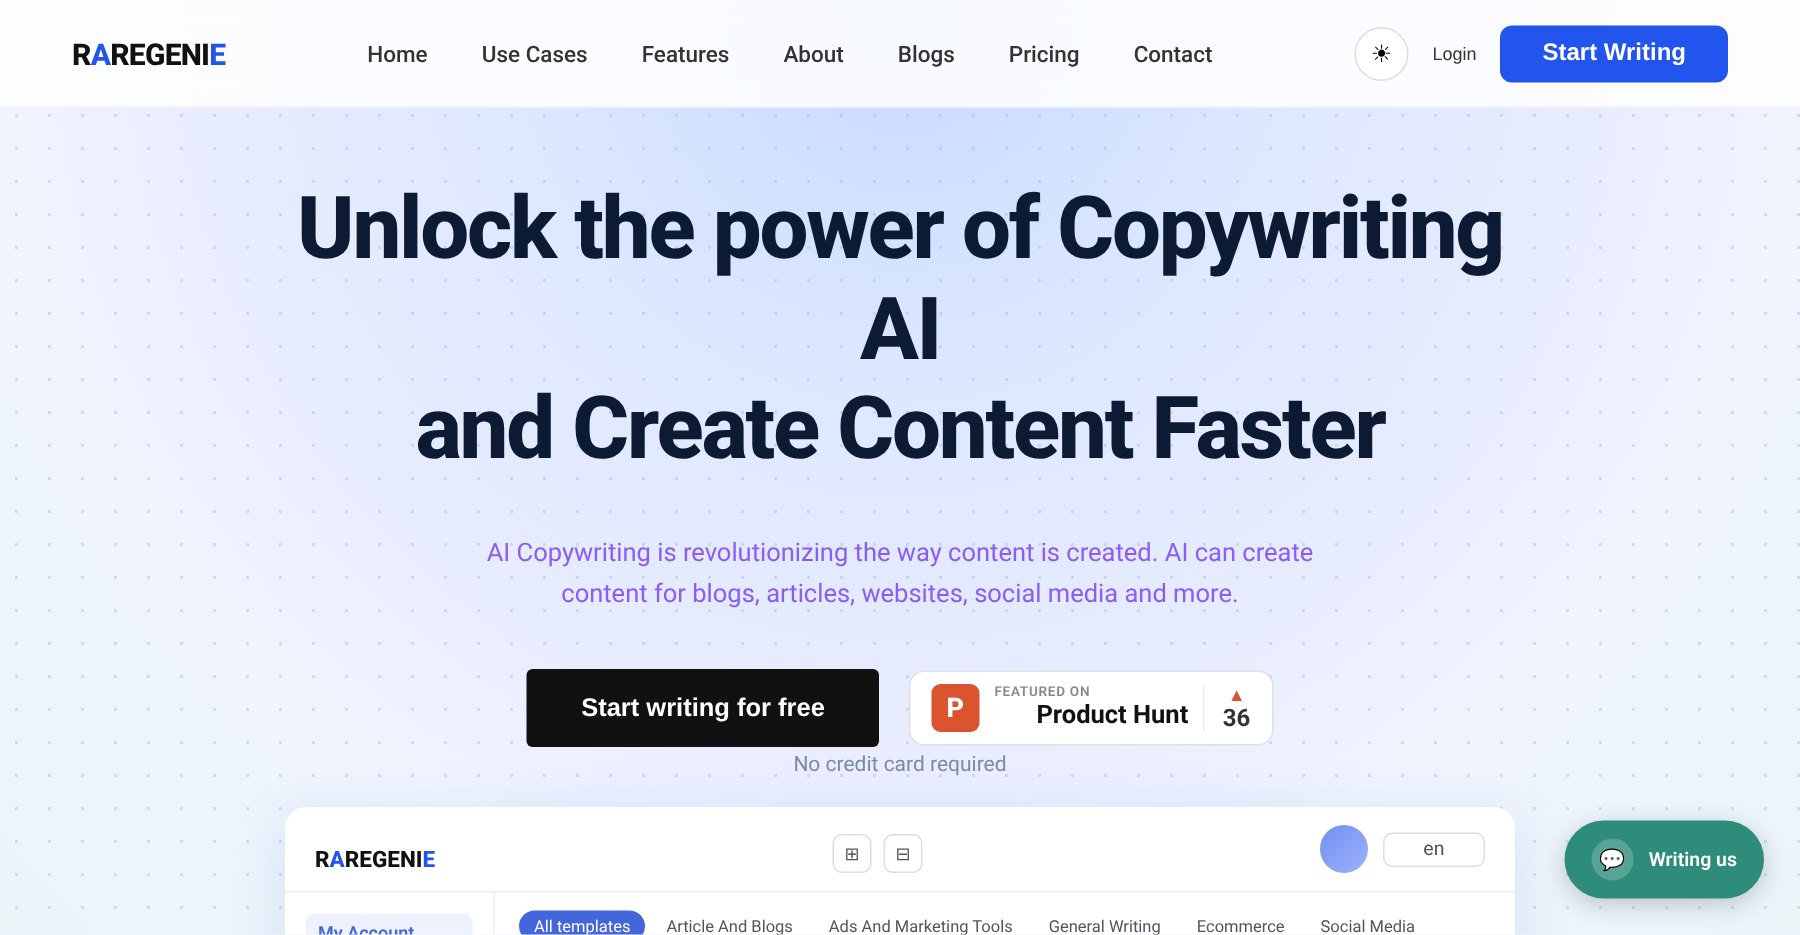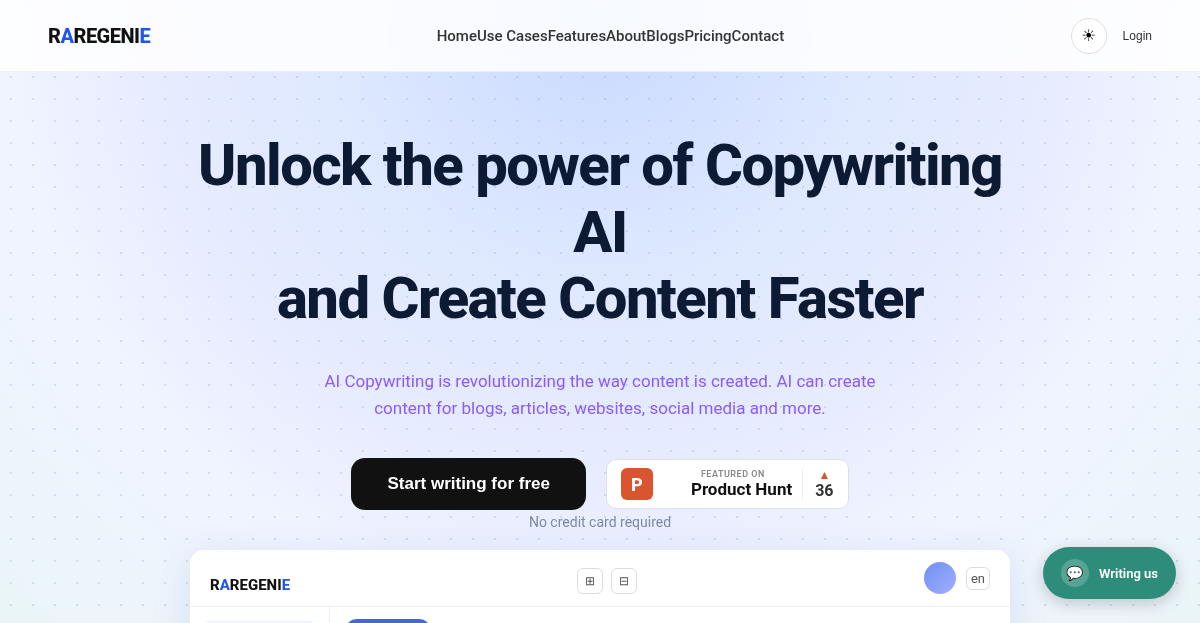--- a/index.html
+++ b/index.html
@@ -52,20 +52,21 @@
       letter-spacing: -0.5px;
     }
 
     .logo-highlight {
       color: #2255ee;
     }
 
     .nav-links {
       display: flex;
       align-items: center;
+      gap: 36px;
     }
 
     .nav-link {
       font-size: 15px;
       color: #333;
       text-decoration: none;
       font-weight: 500;
       cursor: pointer;
     }
 
@@ -109,21 +110,21 @@
     }
 
     
     .hero {
       position: relative;
       z-index: 5;
       display: flex;
       flex-direction: column;
       align-items: center;
       text-align: center;
-      padding-top: 60px;
+      padding-top: 48px;
     }
 
     .hero-title {
       font-size: 58px;
       font-weight: 800;
       color: #0d1a33;
       line-height: 1.15;
       max-width: 820px;
       letter-spacing: -1.5px;
     }
@@ -140,21 +141,21 @@
       display: flex;
       align-items: center;
       gap: 20px;
       margin-top: 36px;
     }
 
     .cta-primary {
       background: #111;
       color: white;
       border: none;
-      border-radius: 14px;
+      border-radius: 4px;
       padding: 16px 36px;
       font-size: 17px;
       font-weight: 600;
       cursor: pointer;
     }
 
     .product-hunt-badge {
       display: flex;
       align-items: center;
       border: 1.5px solid #e0e0e0;
@@ -183,21 +184,20 @@
       flex-direction: column;
       align-items: flex-start;
     }
 
     .ph-featured {
       font-size: 9px;
       color: #888;
       font-weight: 600;
       letter-spacing: 0.5px;
       text-transform: uppercase;
-      margin-left: 38px;
     }
 
     .ph-name {
       font-size: 17px;
       font-weight: 700;
       color: #111;
       margin-left: 28px;
     }
 
     .ph-votes {
@@ -274,21 +274,21 @@
       height: 32px;
       border-radius: 50%;
       background: linear-gradient(135deg, #7090ee, #a0b0ff);
     }
 
     .app-lang {
       font-size: 13px;
       color: #555;
       border: 1px solid #ddd;
       border-radius: 6px;
-      padding: 3px 4px;
+      padding: 3px 26px;
     }
 
     .app-content {
       display: flex;
     }
 
     .app-sidebar {
       width: 140px;
       padding: 14px;
       border-right: 1px solid #f0f0f0;
@@ -379,20 +379,21 @@
     <a class="nav-link">Blogs</a>
     <a class="nav-link">Pricing</a>
     <a class="nav-link">Contact</a>
   </div>
 
   <div class="nav-right">
     <button class="theme-btn">
       <span>☀</span>
     </button>
     <button class="login-btn">Login</button>
+    <button class="start-writing-btn">Start Writing</button>
   </div>
 </nav>
 
 <section class="hero">
   <h1 class="hero-title">
     <span>Unlock the power of Copywriting AI</span><br>
     <span>and Create Content Faster</span>
   </h1>
   <p class="hero-subtitle">AI Copywriting is revolutionizing the way content is created. AI can create content for blogs, articles, websites, social media and more.</p>
 

